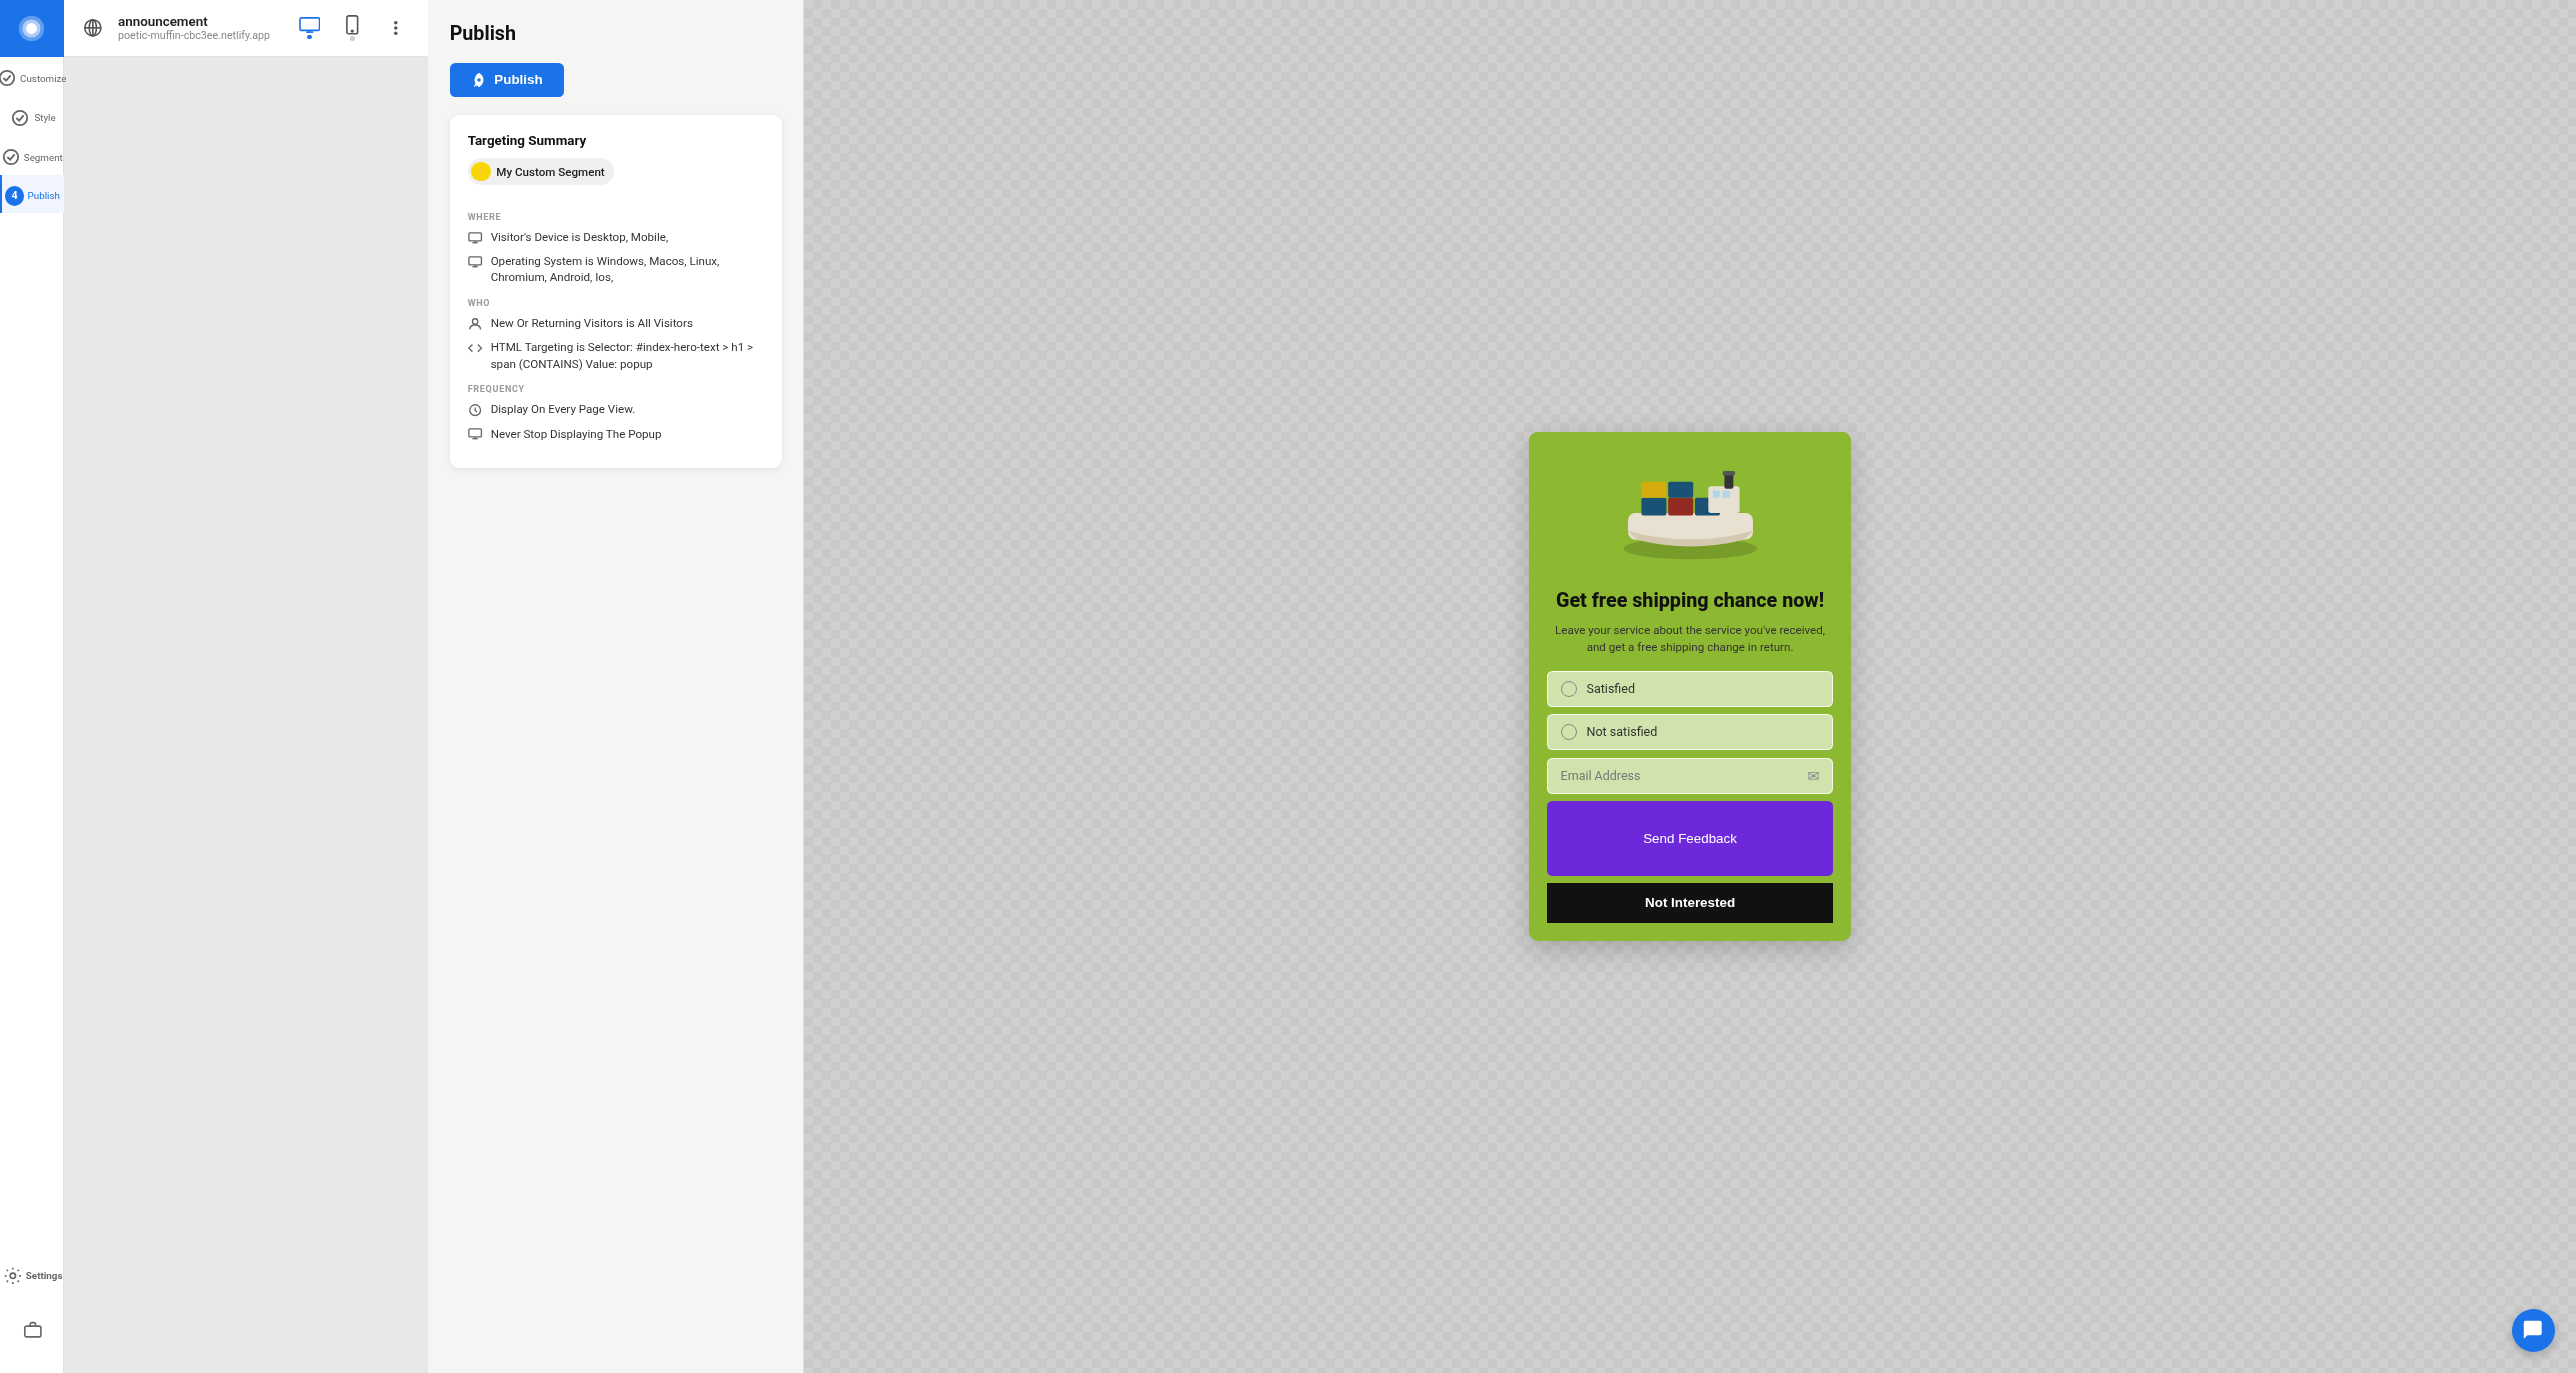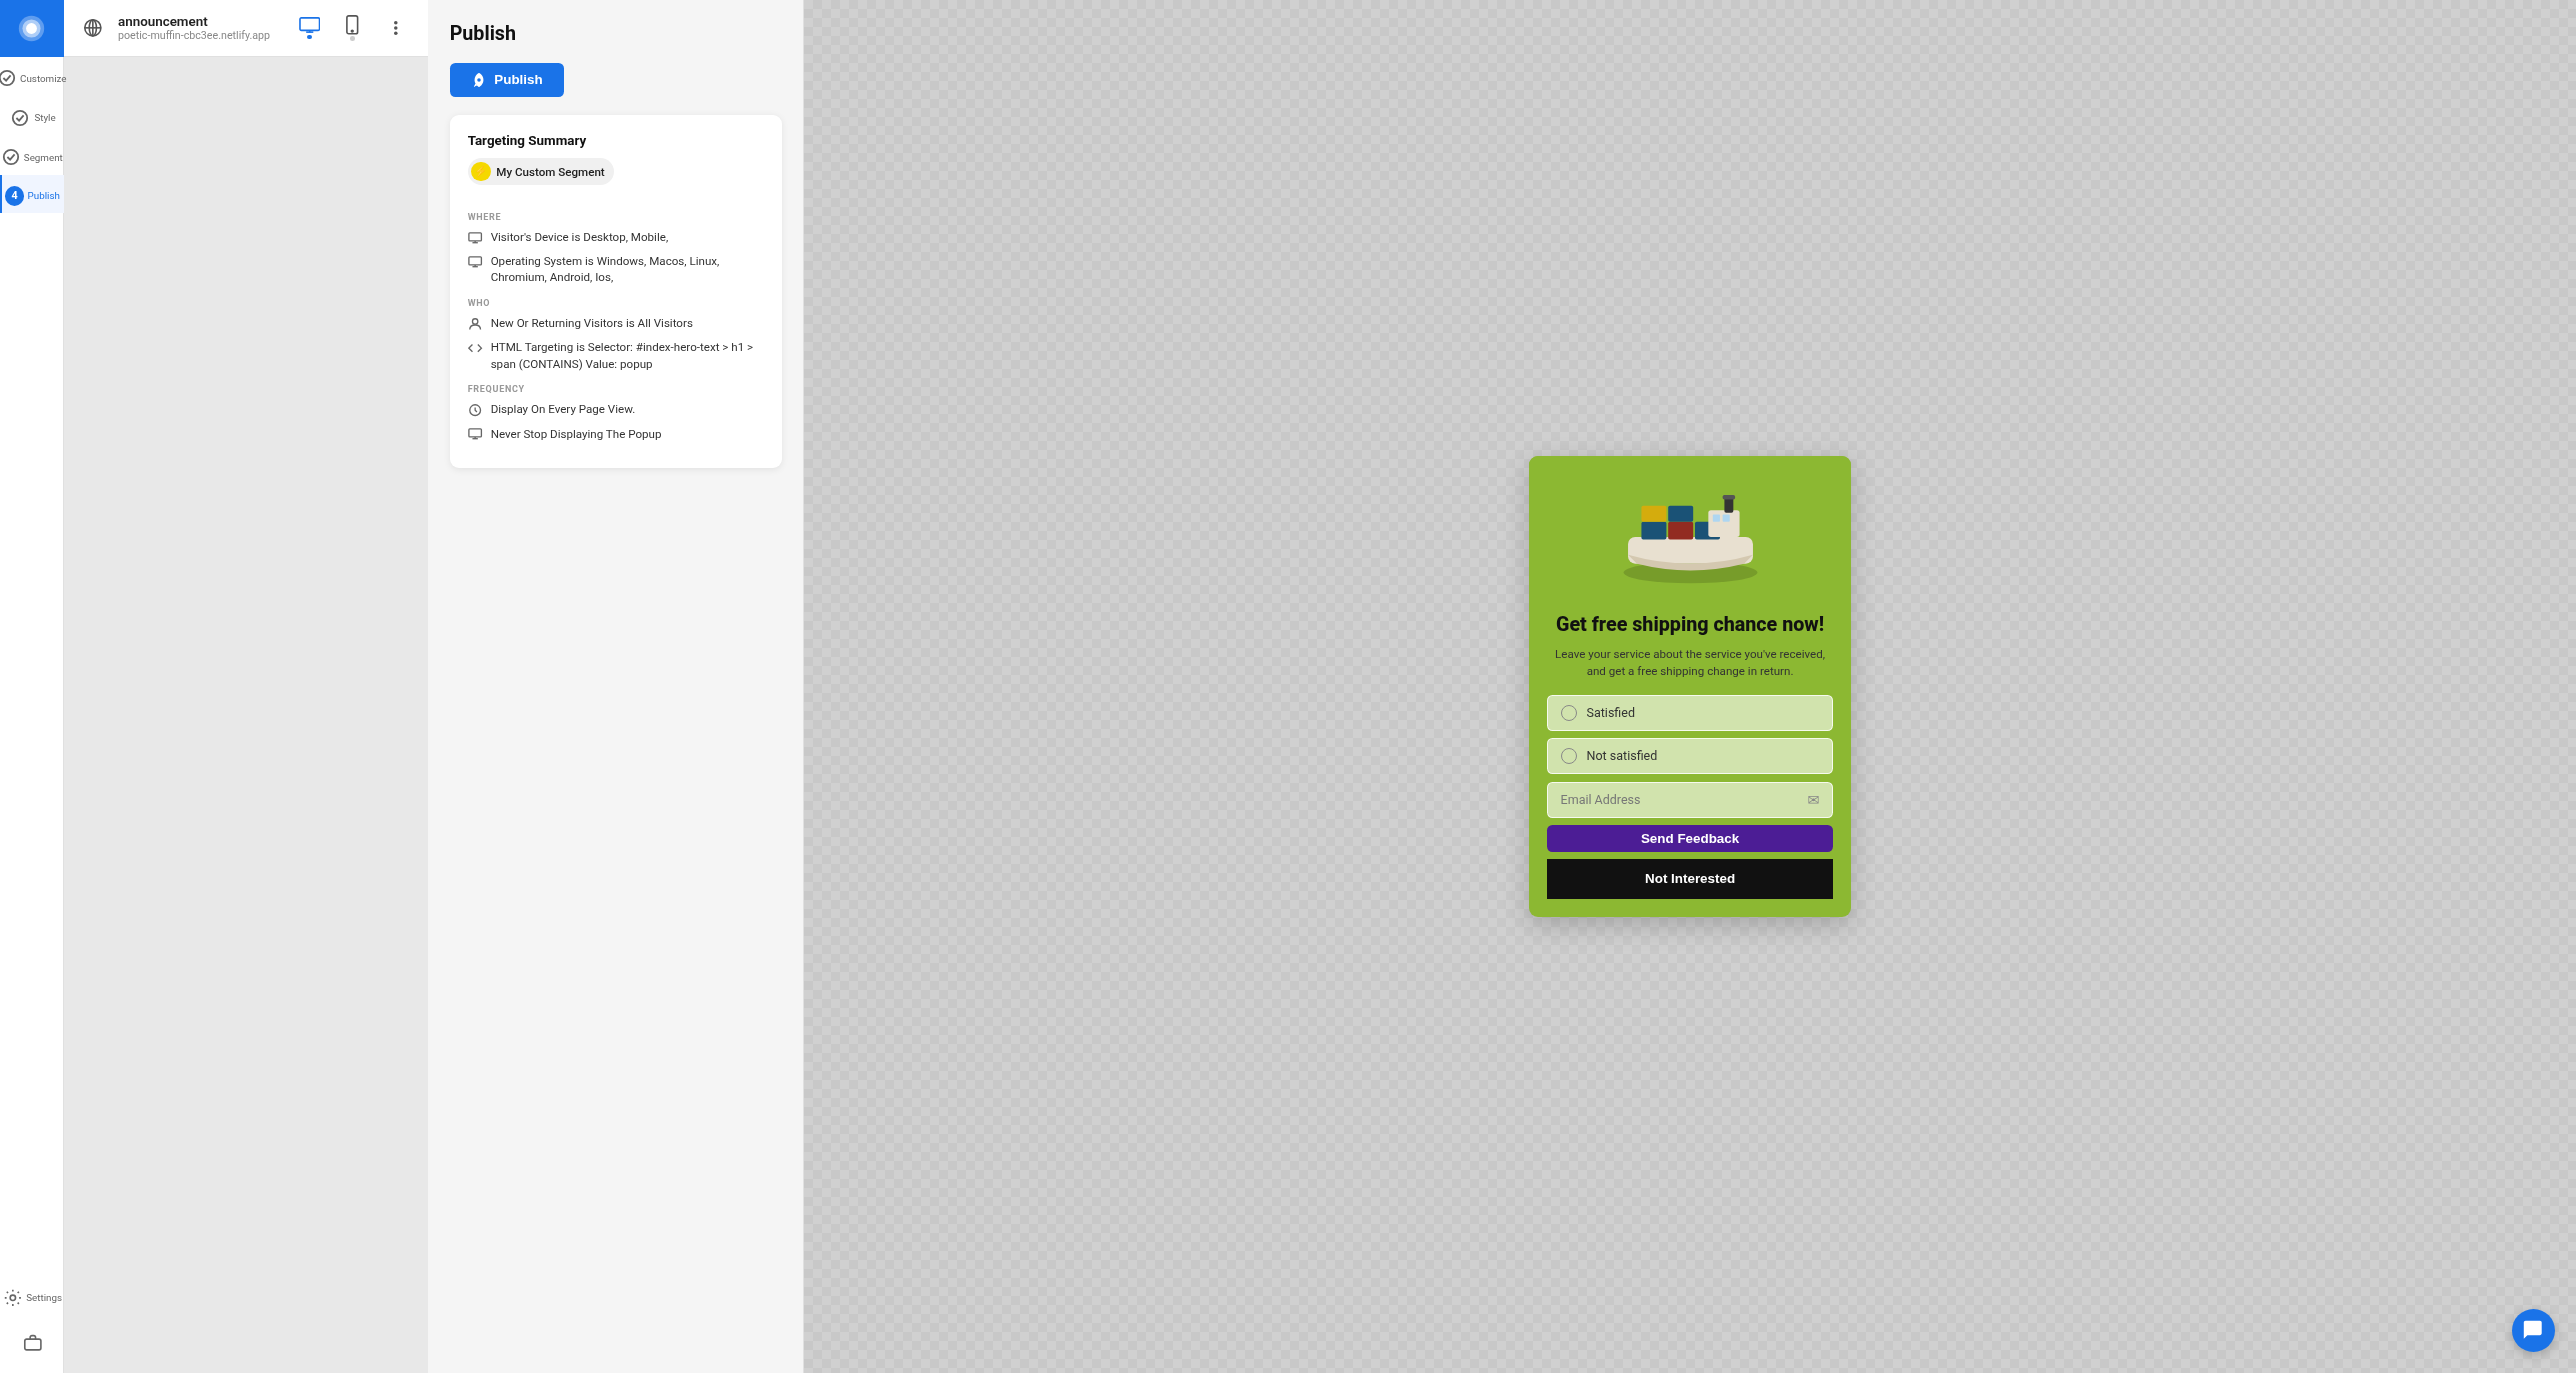--- a/index.html
+++ b/index.html
@@ -48,25 +48,26 @@
       color: white;
       border-radius: 50%;
       display: flex;
       align-items: center;
       justify-content: center;
       font-size: 10.7px;
       font-weight: 700;
     }
     .sidebar-spacer { flex: 1; }
     .sidebar-bottom {
-      padding-bottom: 13px;
+      padding-bottom: 26px;
       display: flex;
       flex-direction: column;
       align-items: center;
-      gap: 5px;
+      gap: 14px;
+      font-weight: bold;
     }
 
     
     .main {
       flex: 1;
       display: flex;
       flex-direction: row;
       overflow: hidden;
     }
 
@@ -296,27 +297,27 @@
       background: rgba(255,255,255,0.6);
       border: 1.3px solid rgba(255,255,255,0.8);
       border-radius: 5.4px;
       padding: 9px 12.5px;
       margin-bottom: 7.2px;
     }
     .popup-input-placeholder { font-size: 12.5px; color: #777; flex: 1; }
     .popup-input-icon { color: #888; font-size: 14.3px; }
     .popup-send-btn {
       width: 100%;
-      background: #4c1d95;
+      background: #6d28d9;
       color: #fff;
       border: none;
       border-radius: 5.4px;
-      padding: 6px;
+      padding: 30px;
       font-size: 13.4px;
-      font-weight: 700;
+      font-weight: 400;
       cursor: pointer;
       margin-bottom: 7.2px;
     }
     .popup-notinterested-btn {
       width: 100%;
       background: #111;
       color: #fff;
       border: none;
       border-radius: 0;
       padding: 12.5px;

